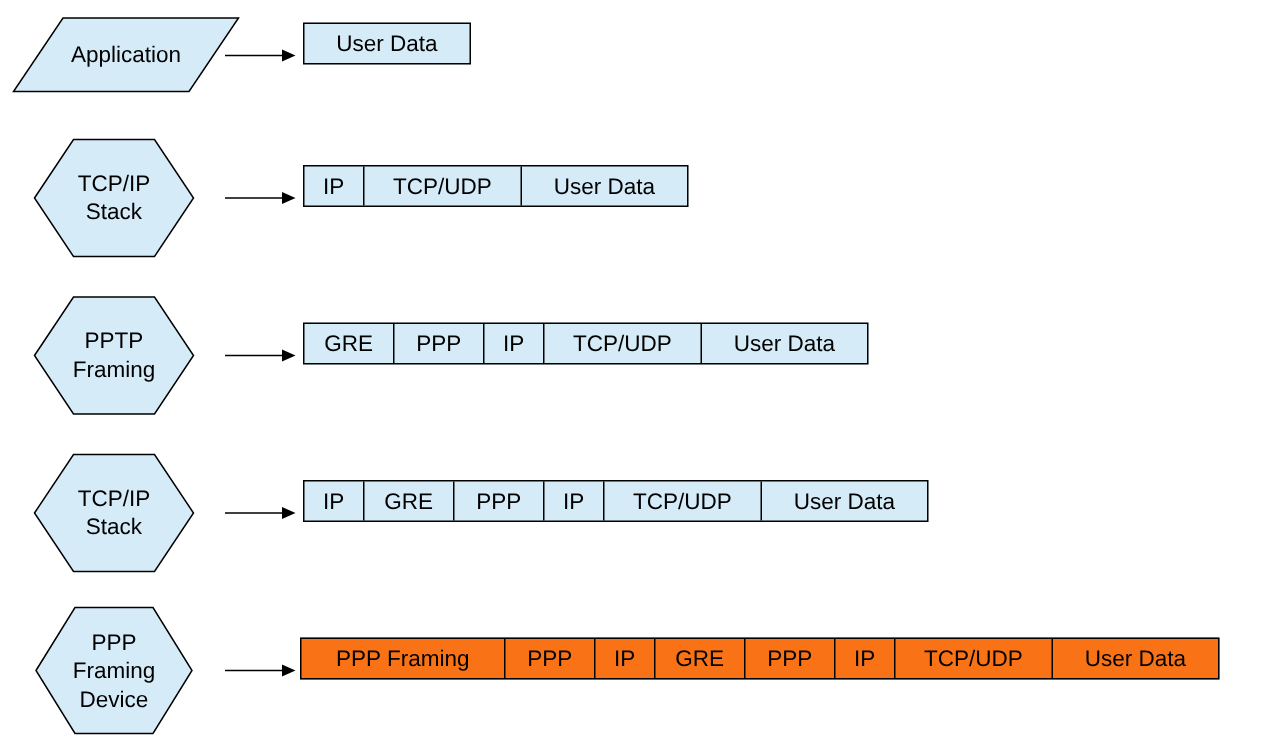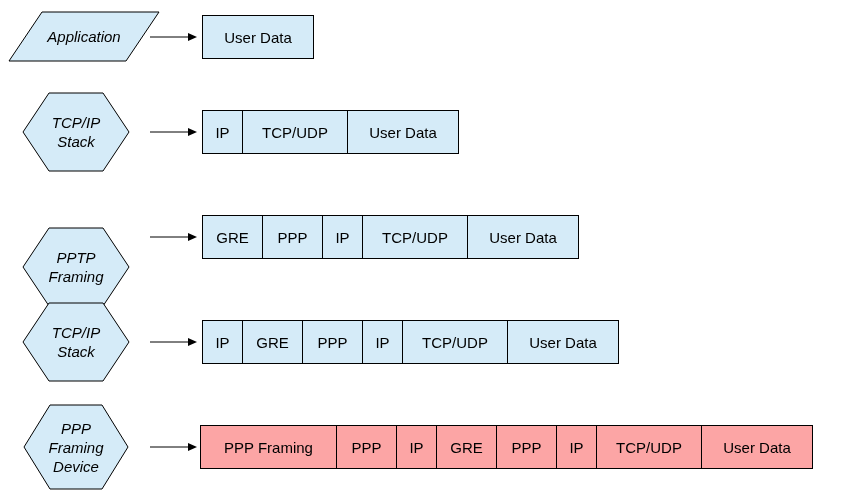--- a/index.html
+++ b/index.html
@@ -10,21 +10,20 @@
   .canvas{
     position:relative;
     width:844px;
     height:495px;
     background:#ffffff;
     overflow:hidden;
     color:#000;
   }
   .shape{
     position:absolute;
-    font-style:italic;
   }
   .shape svg{display:block;}
   .shape-label{
     position:absolute;
     inset:0;
     display:flex;
     flex-direction:column;
     align-items:center;
     justify-content:center;
     font-size:15px;
@@ -33,39 +32,39 @@
     pointer-events:none;
   }
   .arrow{
     position:absolute;
     width:48px;
     height:12px;
   }
   .packet{
     position:absolute;
     display:flex;
-    height:44px;
+    height:28px;
     border:1px solid #000;
     box-sizing:border-box;
   }
   .packet .cell{
     display:flex;
     align-items:center;
     justify-content:center;
     font-size:15px;
     white-space:nowrap;
     box-sizing:border-box;
     border-right:1px solid #000;
   }
   .packet .cell:last-child{border-right:none;}
 
   
   .shape.r1{left:8px;  top:11px;  width:152px; height:51px;}
   .shape.r2{left:22px; top:92px;  width:108px; height:80px;}
-  .shape.r3{left:22px; top:197px; width:108px; height:80px;margin-top:30px;}
+  .shape.r3{left:22px; top:197px; width:108px; height:80px;}
   .shape.r4{left:22px; top:302px; width:108px; height:80px;}
   .shape.r5{left:23px; top:404px; width:106px; height:86px;}
 
   .arrow.r1{left:150px; top:31px;}
   .arrow.r2{left:150px; top:126px;}
   .arrow.r3{left:150px; top:231px;}
   .arrow.r4{left:150px; top:336px;}
   .arrow.r5{left:150px; top:441px;}
 
   .packet.r1{left:202px; top:15px;}
@@ -164,21 +163,21 @@
     <div class="shape-label">
         <div>PPP</div>
         <div>Framing</div>
         <div>Device</div>
       </div>
   </div>
   <svg class="arrow r5" viewBox="0 0 48 12">
     <line x1="0" y1="6" x2="38" y2="6" stroke="#000" stroke-width="1"></line>
     <polygon points="38,2 47,6 38,10" fill="#000"></polygon>
   </svg>
-  <div class="packet r5" style="background: #fca5a5;">
+  <div class="packet r5" style="background: #f97316;">
       <div class="cell" style="width: 136px;">PPP Framing</div>
       <div class="cell" style="width: 60px;">PPP</div>
       <div class="cell" style="width: 40px;">IP</div>
       <div class="cell" style="width: 60px;">GRE</div>
       <div class="cell" style="width: 60px;">PPP</div>
       <div class="cell" style="width: 40px;">IP</div>
       <div class="cell" style="width: 105px;">TCP/UDP</div>
       <div class="cell" style="width: 110px;">User Data</div>
     </div>
 

